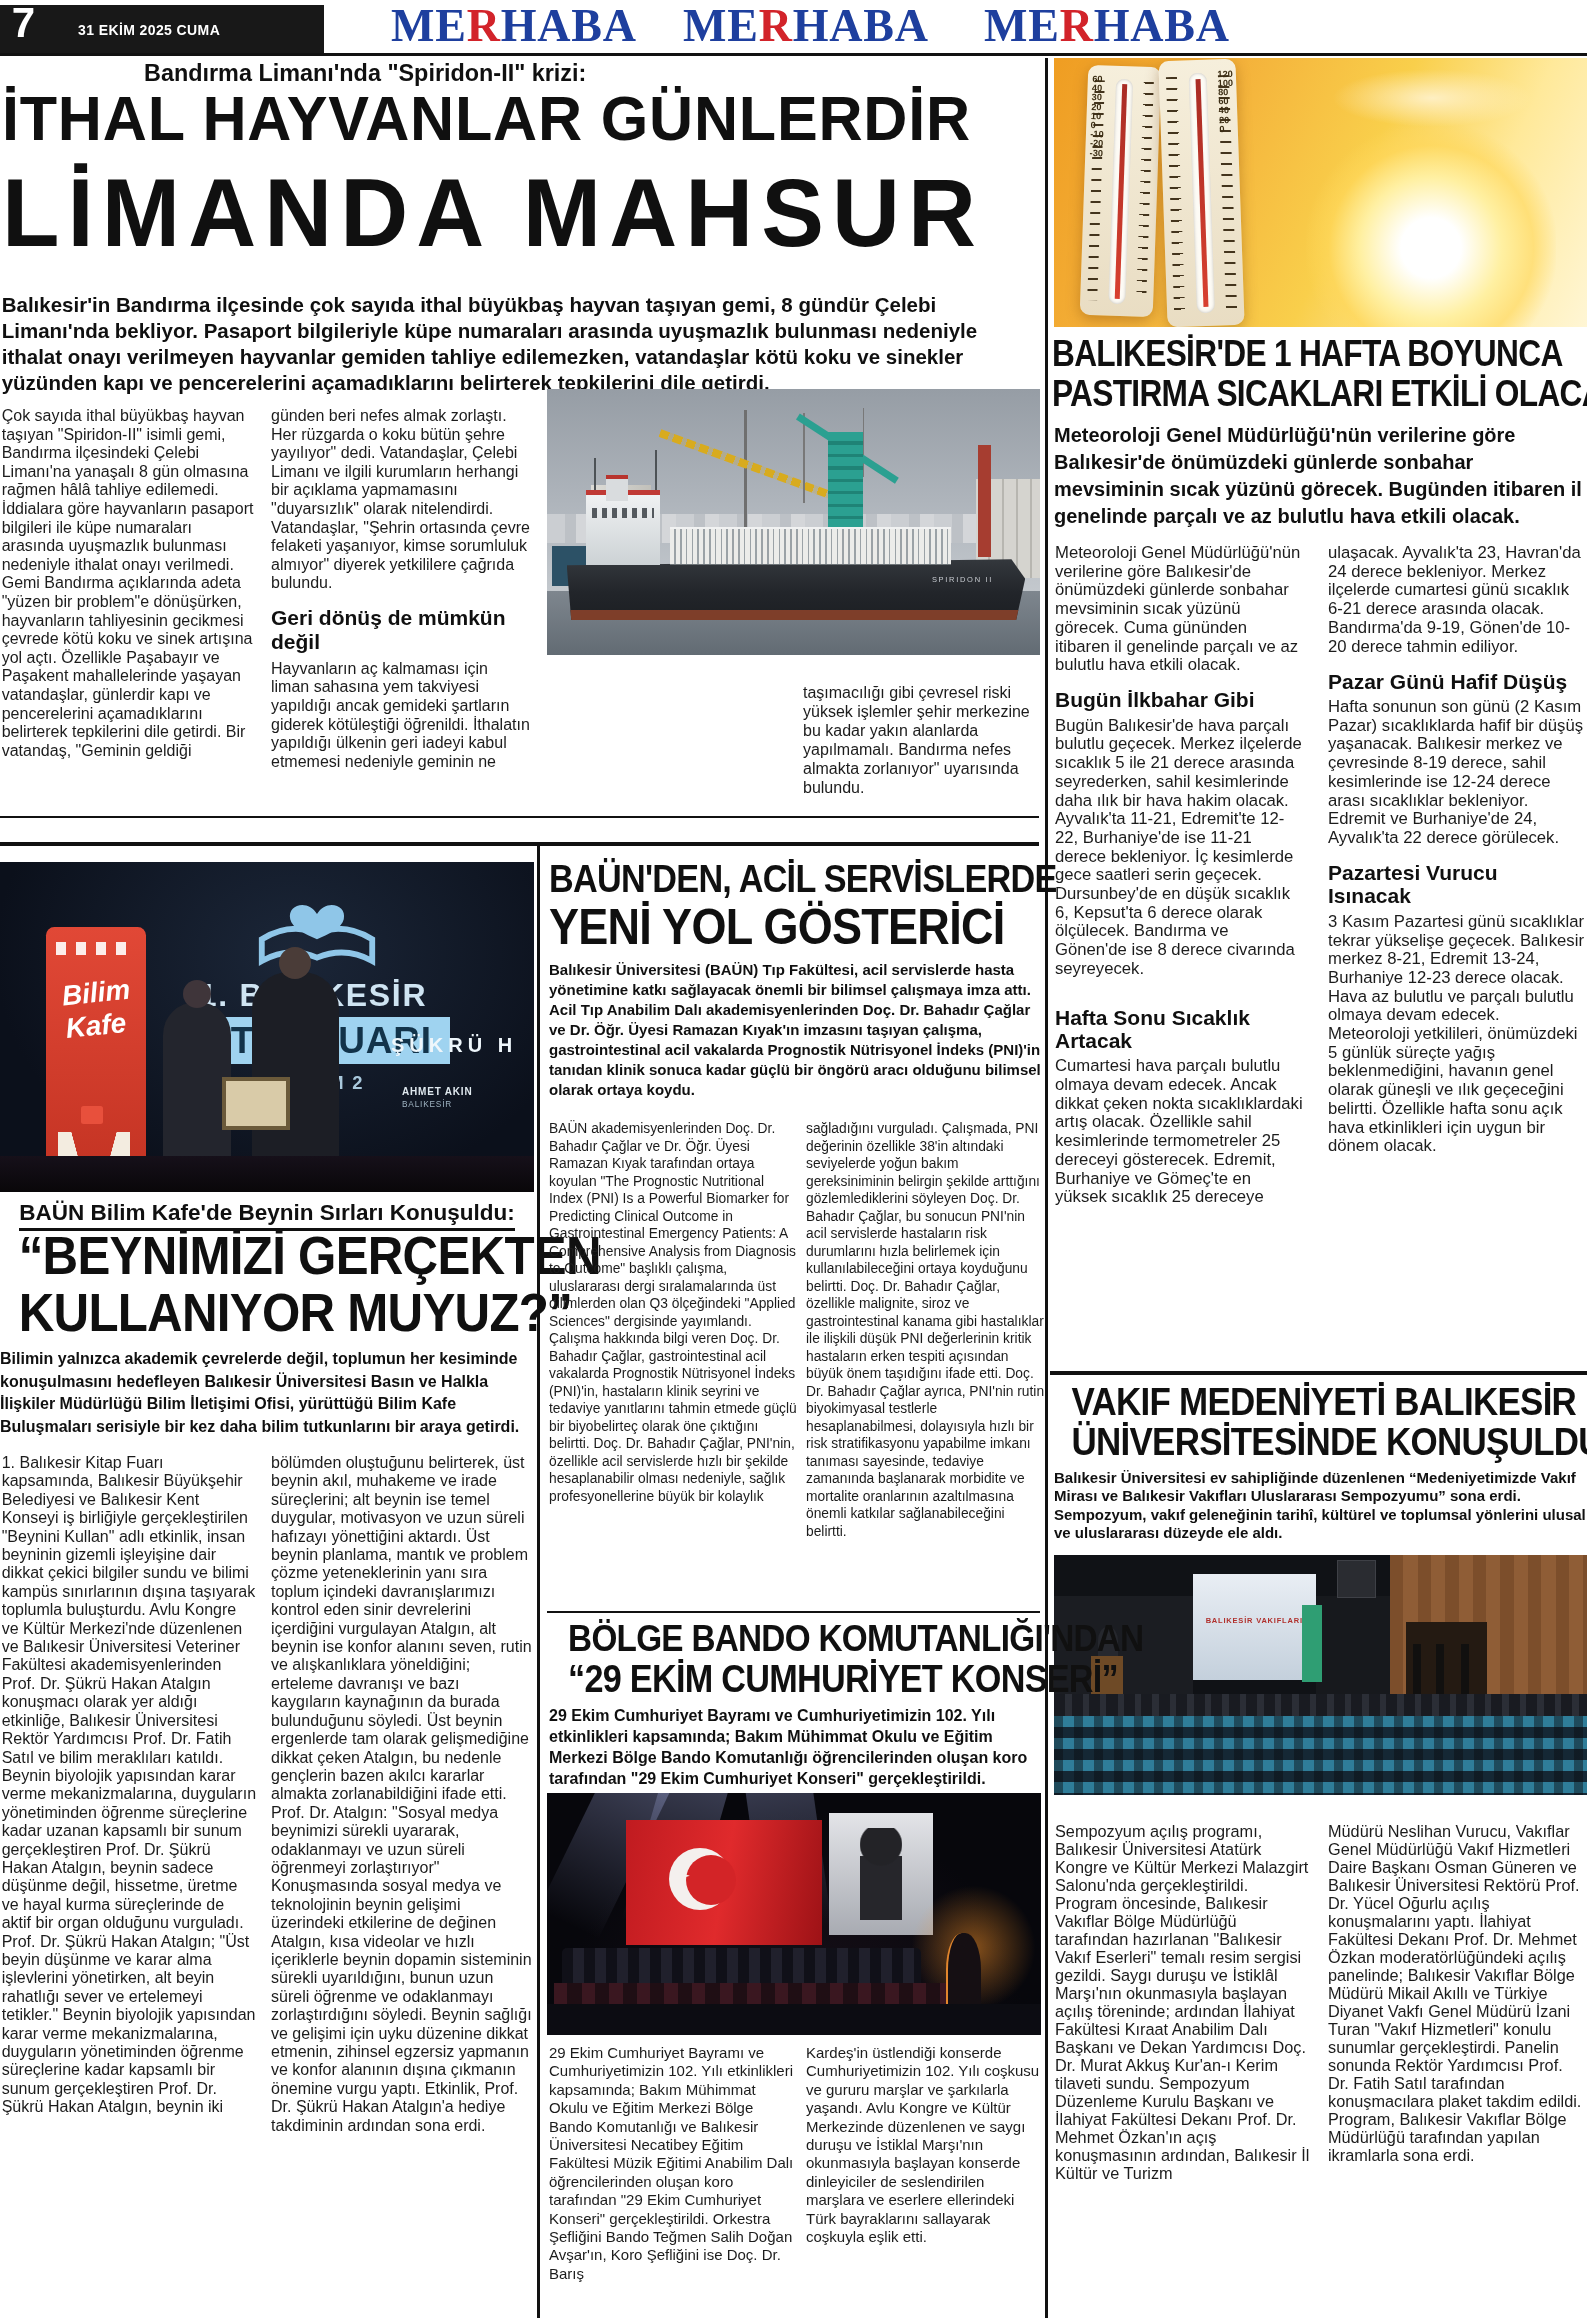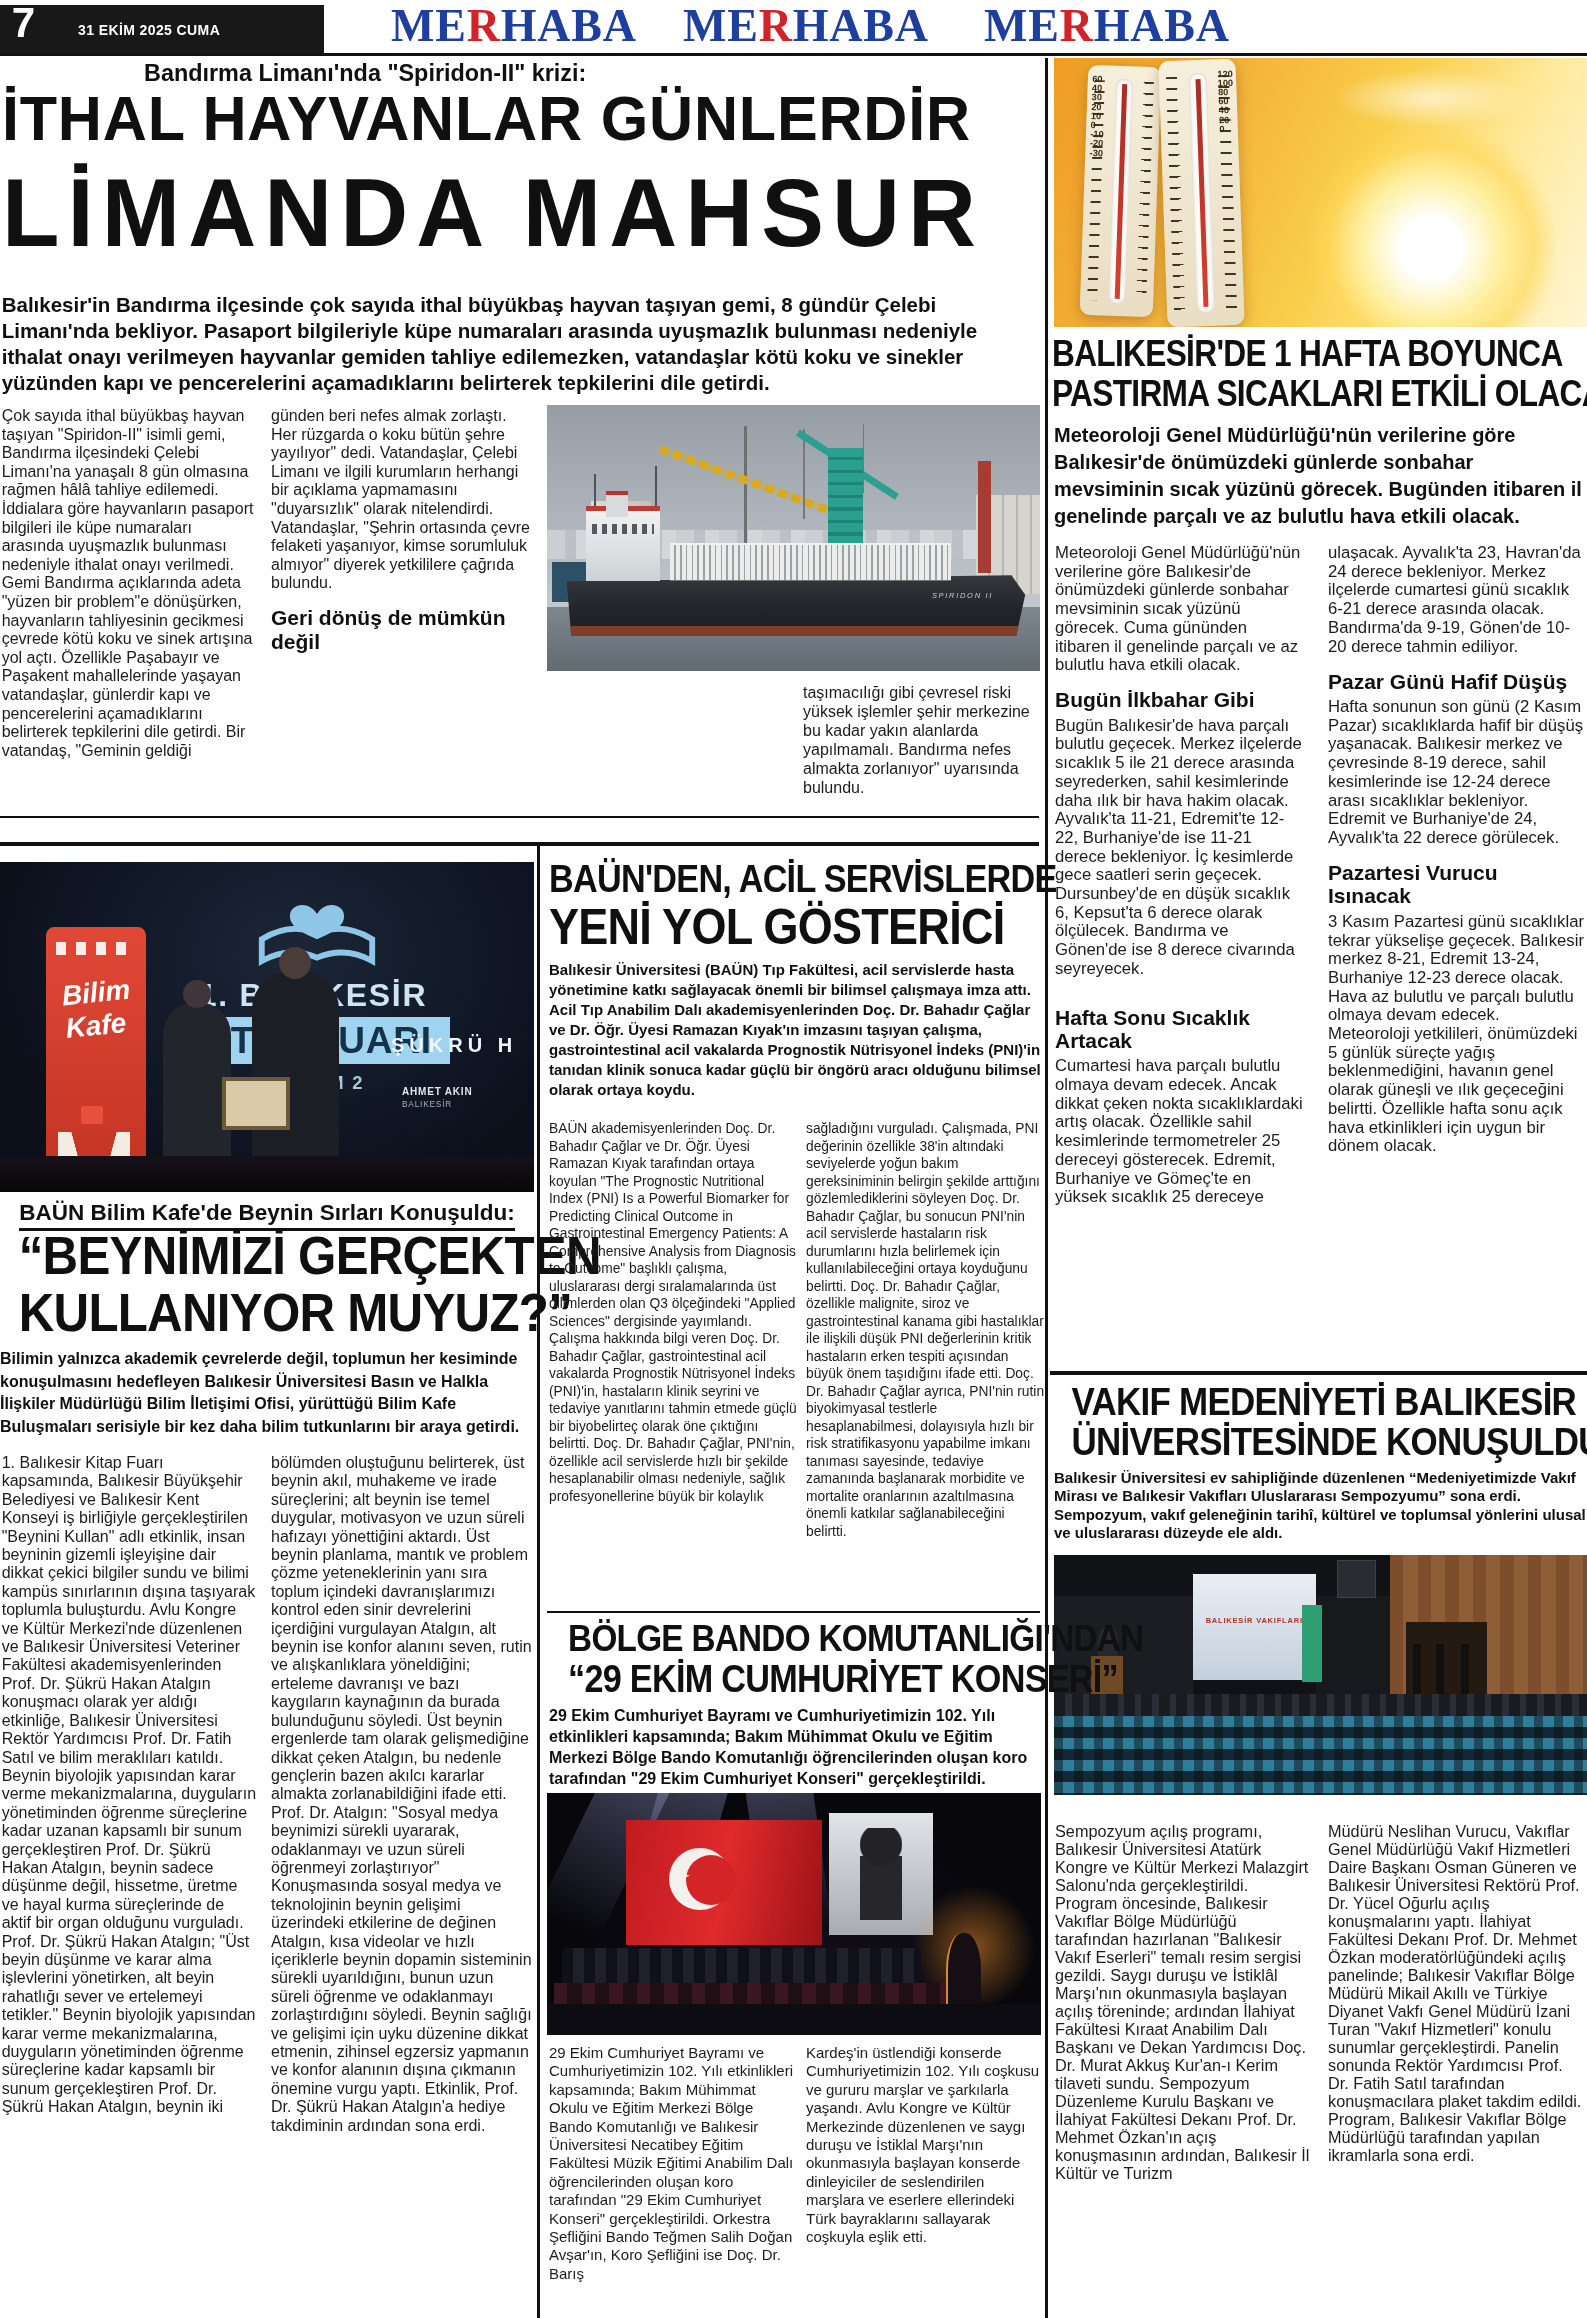--- a/index.html
+++ b/index.html
@@ -179,23 +179,24 @@
 
   <div class="abs kicker" style="left:144px;top:60px;font-size:23.4px;">Bandırma Limanı'nda "Spiridon-II" krizi:</div>
   <div class="abs hl" style="left:1.7px;top:87px;font-size:63px;letter-spacing:0.8px;transform:scaleX(.97);">İTHAL HAYVANLAR GÜNLERDİR</div>
   <div class="abs hl" style="left:1.7px;top:164px;font-size:97px;letter-spacing:8.3px;transform:scaleX(.97);">LİMANDA MAHSUR</div>
   <div class="abs lede" style="left:1.7px;top:292px;width:1038px;height:104px;font-size:20.5px;line-height:26px;">Balıkesir'in Bandırma ilçesinde çok sayıda ithal büyükbaş hayvan taşıyan gemi, 8 gündür Çelebi Limanı'nda bekliyor. Pasaport bilgileriyle küpe numaraları arasında uyuşmazlık bulunması nedeniyle ithalat onayı verilmeyen hayvanlar gemiden tahliye edilemezken, vatandaşlar kötü koku ve sinekler yüzünden kapı ve pencerelerini açamadıklarını belirterek tepkilerini dile getirdi.</div>
 
   <div class="abs body-col" style="left:1.7px;top:407px;width:253px;height:407px;font-size:16px;line-height:18.6px;">Çok sayıda ithal büyükbaş hayvan taşıyan "Spiridon-II" isimli gemi, Bandırma ilçesindeki Çelebi Limanı'na yanaşalı 8 gün olmasına rağmen hâlâ tahliye edilemedi. İddialara göre hayvanların pasaport bilgileri ile küpe numaraları arasında uyuşmazlık bulunması nedeniyle ithalat onayı verilmedi. Gemi Bandırma açıklarında adeta "yüzen bir problem"e dönüşürken, hayvanların tahliyesinin gecikmesi çevrede kötü koku ve sinek artışına yol açtı. Özellikle Paşabayır ve Paşakent mahallelerinde yaşayan vatandaşlar, günlerdir kapı ve pencerelerini açamadıklarını belirterek tepkilerini dile getirdi. Bir vatandaş, "Geminin geldiği</div>
   <div class="abs" style="left:271px;top:407px;width:259px;height:407px;overflow:hidden;">
     <div class="body-col" style="font-size:16px;line-height:18.6px;">günden beri nefes almak zorlaştı. Her rüzgarda o koku bütün şehre yayılıyor" dedi. Vatandaşlar, Çelebi Limanı ve ilgili kurumların herhangi bir açıklama yapmamasını "duyarsızlık" olarak nitelendirdi. Vatandaşlar, "Şehrin ortasında çevre felaketi yaşanıyor, kimse sorumluluk almıyor" diyerek yetkililere çağrıda bulundu.</div>
     <div class="subhead" style="font-size:21px;line-height:23.4px;margin-top:13.4px;">Geri dönüş de mümkün değil</div>
-  </div>
-
-  <div class="photo" style="left:547px;top:405px;width:493px;height:266px;font-style:italic;">
+    <div class="body-col" style="font-size:16px;line-height:18.6px;margin-top:6.7px;">Hayvanların aç kalmaması için liman sahasına yem takviyesi yapıldığı ancak gemideki şartların giderek kötüleştiği öğrenildi. İthalatın yapıldığı ülkenin geri iadeyi kabul etmemesi nedeniyle geminin ne</div>
+  </div>
+
+  <div class="photo" style="left:547px;top:389px;width:493px;height:266px;">
     <div class="ship-sky"></div>
     <div class="ship-city"></div>
     <div class="ship-silo-l"><span>TMO</span></div>
     <div class="ship-bldg"></div>
     <div class="crane-mast"></div>
     <div class="crane-yellow"></div>
     <div class="crane-cable"></div>
     <div class="crane-cable" style="left:64%;top:7%;height:26%;"></div>
     <div class="crane-teal-boom"></div>
     <div class="crane-teal"></div>

